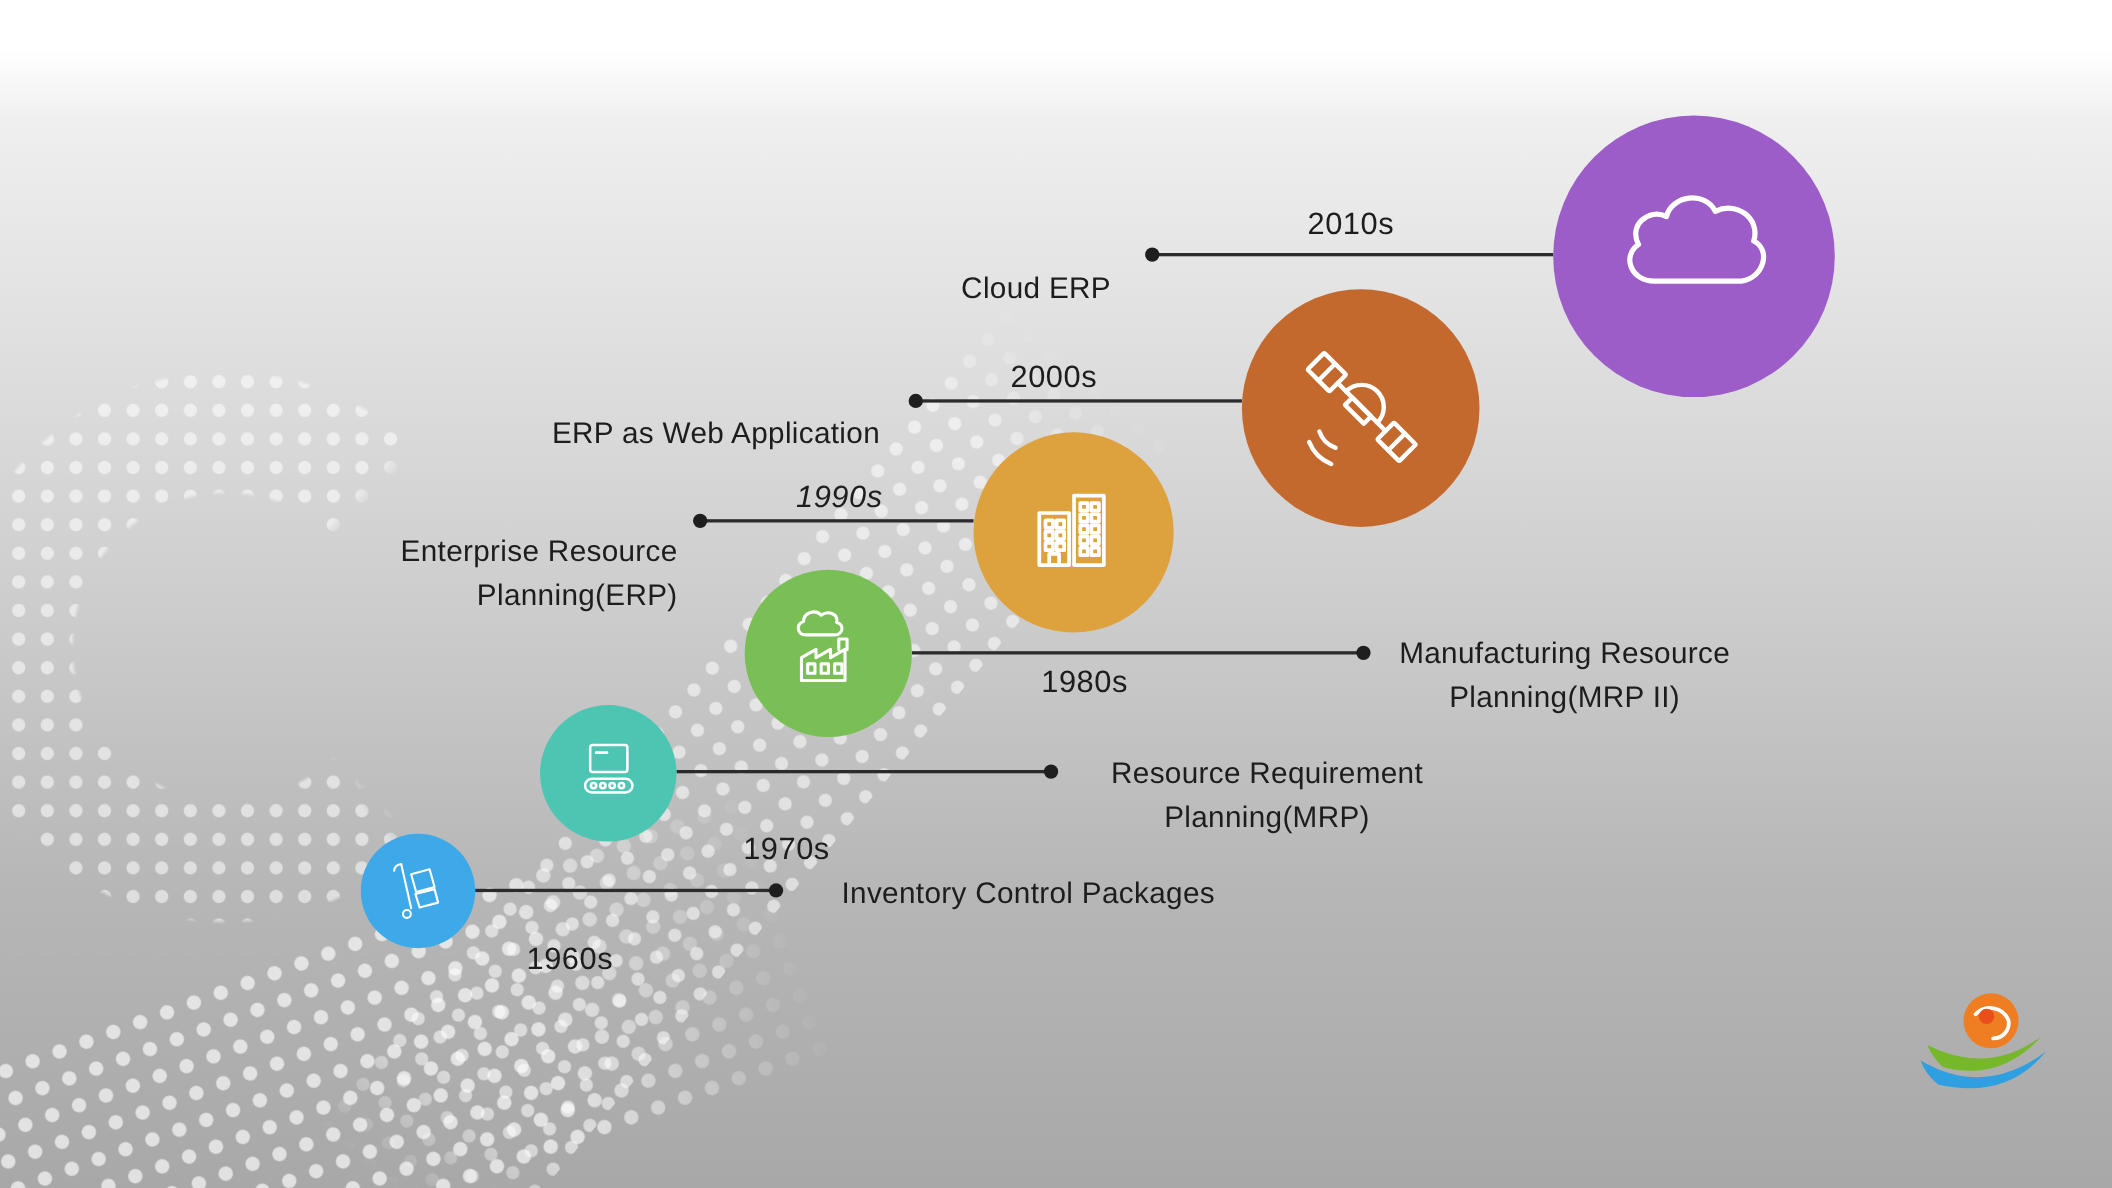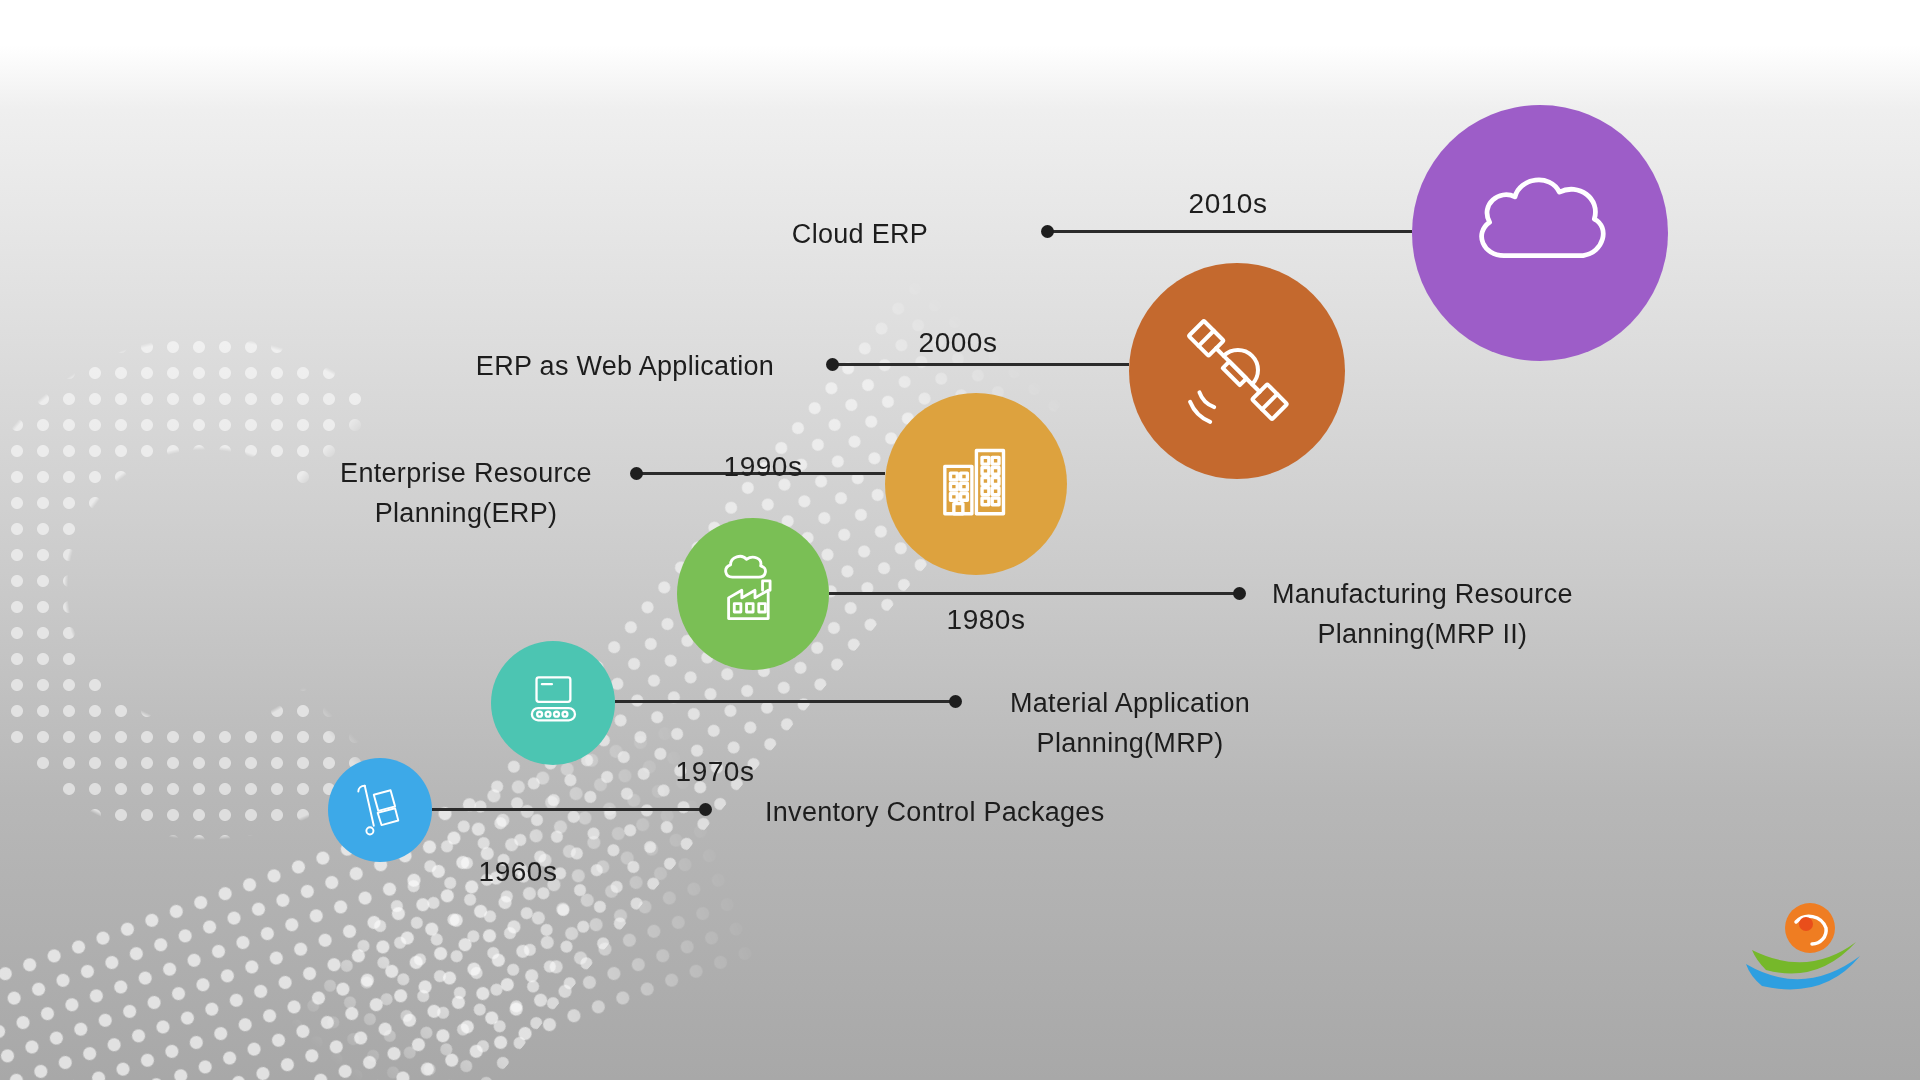--- a/index.html
+++ b/index.html
@@ -55,21 +55,21 @@
   .decade{
     position:absolute;z-index:4;width:200px;text-align:center;
     font-size:28px;color:#1d1d1d;letter-spacing:.5px;
   }
   .milestone-label{
     position:absolute;z-index:4;
     font-size:27px;color:#1d1d1d;letter-spacing:.3px;line-height:1.48;
     white-space:pre-line;
     text-align:center;
   }
-  .align-right{}
+  .align-right{text-align:right;margin-top:28px;}
   .nowrap{white-space:nowrap;}
 
   .logo{position:absolute;left:1736px;top:898px;width:128px;height:100px;z-index:4;}
 </style>
 </head>
 <body>
 
 <div class="dots dots-ring"></div>
 <div class="dots dots-band"></div>
 <div class="dots dots-swoosh"></div>
@@ -99,21 +99,21 @@
       <path d="M35 25 h13"></path>
       <rect x="22" y="56" width="56" height="16" rx="8"></rect>
       <circle cx="32" cy="64" r="3.2"></circle>
       <circle cx="43" cy="64" r="3.2"></circle>
       <circle cx="54" cy="64" r="3.2"></circle>
       <circle cx="65" cy="64" r="3.2"></circle>
     </g>
   </svg>
 </div>
 <div class="decade" style="left:615px;top:712px;margin-top:44px;">1970s</div>
-<div class="milestone-label" style="left:1010px;top:684px;">Material Application
+<div class="milestone-label" style="left:1010px;top:684px;">Resource Requirement
 Planning(MRP)</div>
 
 <div class="connector" style="left:829px;top:592px;width:411px;"></div>
 <div class="end-dot" style="left:1233px;top:587px;"></div>
 <div class="circle" style="left: 677px; top: 518px; width: 152px; height: 152px; background-color: rgb(122, 191, 85);">
   <svg viewBox="0 0 100 100">
     <g class="icon-stroke" stroke-width="2.6">
       <path d="M28 32 C20 32 18 22 26 19 C26 10 38 7 43 13 C50 8 60 12 58 20 C66 22 64 32 56 32 Z"></path>
       <path d="M60 46 V36 h8 v10"></path>
       <path d="M24 76 V54 L38 46 V54 L52 46 V54 L66 46 V76 Z"></path>
@@ -147,21 +147,21 @@
         <rect x="64" y="35" width="6" height="6"></rect>
       <rect x="55" y="44" width="6" height="6"></rect>
         <rect x="64" y="44" width="6" height="6"></rect>
       <rect x="55" y="53" width="6" height="6"></rect>
         <rect x="64" y="53" width="6" height="6"></rect>
       <rect x="55" y="62" width="6" height="6"></rect>
         <rect x="64" y="62" width="6" height="6"></rect>
     </g>
   </svg>
 </div>
-<div class="decade" style="left:663px;top:451px;">1990s</div>
+<div class="decade" style="left:663px;top:436px;font-style:italic;">1990s</div>
 <div class="milestone-label align-right" style="left:316px;top:454px;width:300px;">Enterprise Resource
 Planning(ERP)</div>
 
 <div class="connector" style="left:833px;top:363px;width:296px;"></div>
 <div class="end-dot" style="left:826px;top:358px;"></div>
 <div class="circle" style="left: 1129px; top: 263px; width: 216px; height: 216px; background-color: rgb(196, 105, 46);">
   <svg viewBox="0 0 100 100">
     <g class="icon-stroke" stroke-width="2.6">
       <g transform="rotate(45 50 50)">
         <rect x="6" y="41" width="21" height="16" rx="1"></rect>

